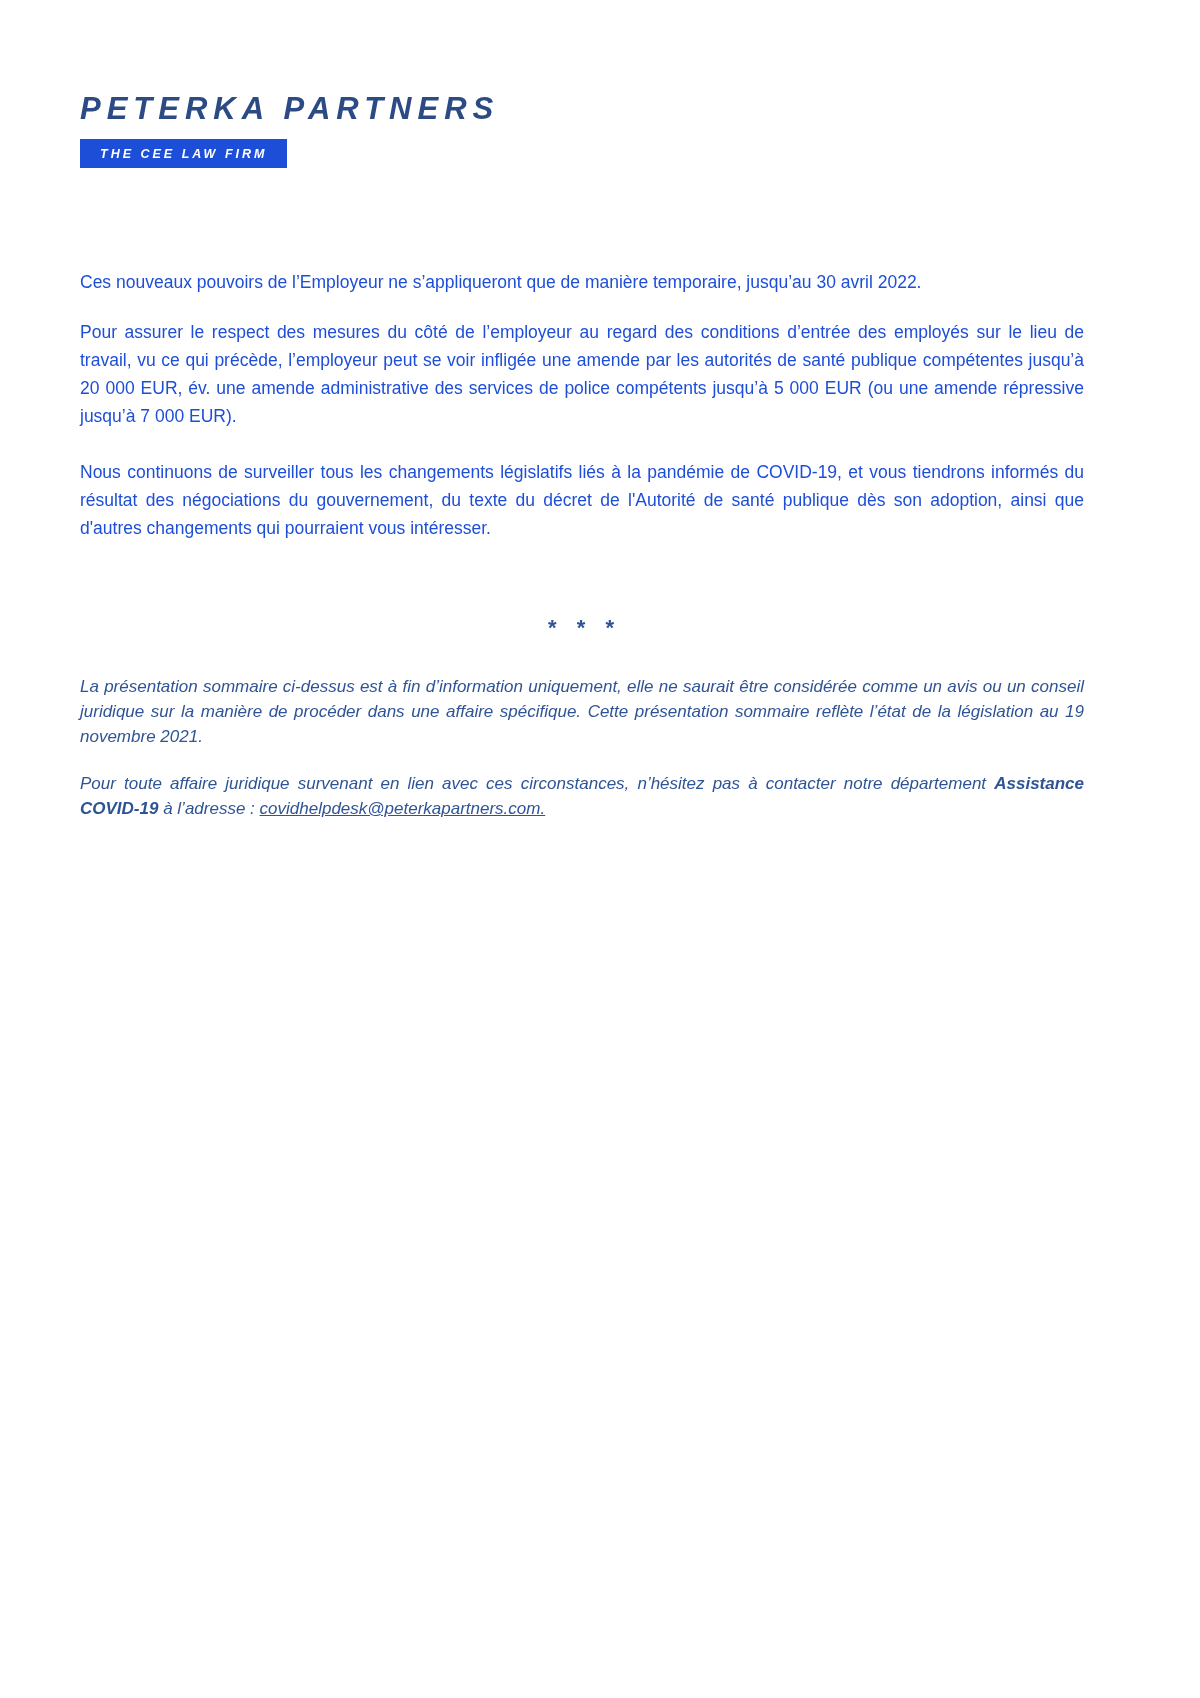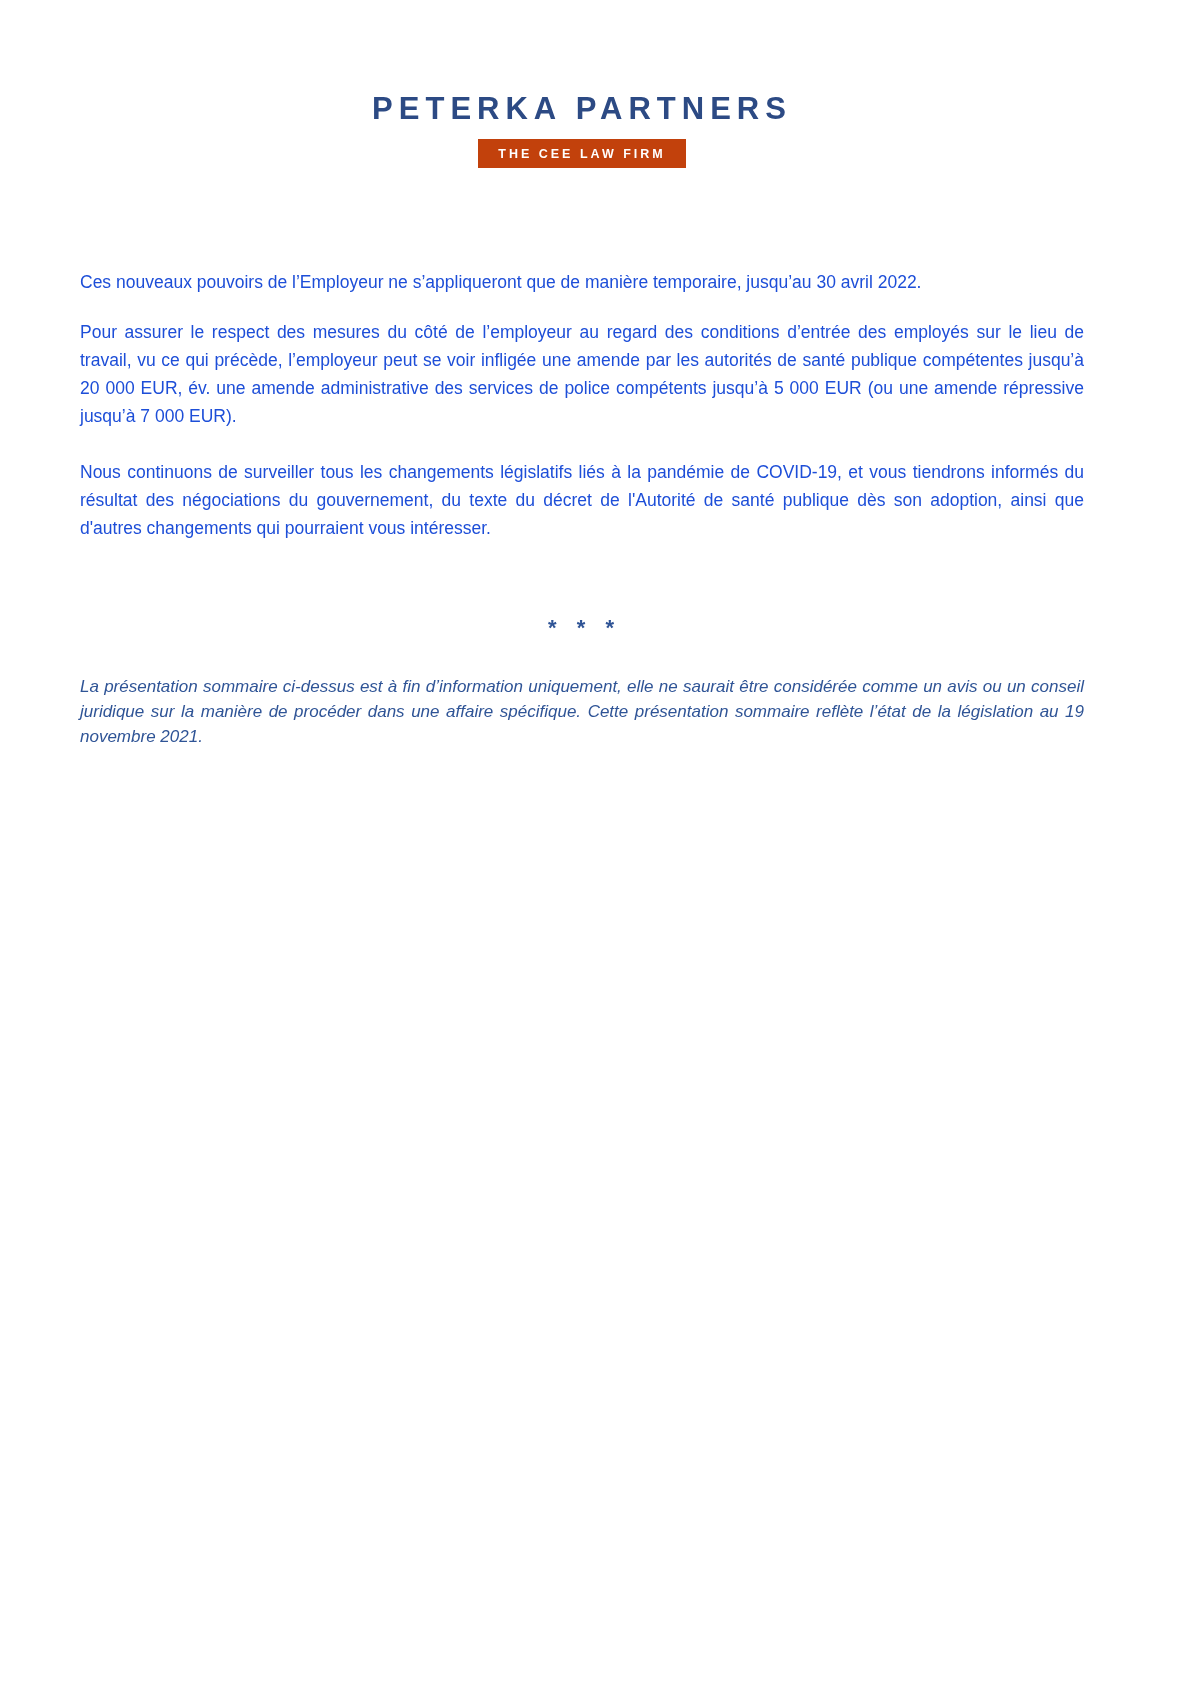--- a/index.html
+++ b/index.html
@@ -11,34 +11,34 @@
     position: relative;
     width: 1200px;
     height: 1698px;
     background: #ffffff;
     box-sizing: border-box;
     padding: 92px 116px 0 80px;
     font-family: "Liberation Sans", sans-serif;
     overflow: hidden;
   }
   .letterhead {
-    text-align: center;
+    font-style: italic;
   }
   .wordmark {
     color: #2c4a84;
     font-size: 31px;
     line-height: 34px;
     font-weight: bold;
     letter-spacing: 6px;
     white-space: nowrap;
   }
   .tagline-badge {
     display: inline-block;
     margin-top: 13px;
-    background: #c2410c;
+    background: #1d4ed8;
     color: #ffffff;
     font-size: 12.5px;
     line-height: 16px;
     font-weight: bold;
     letter-spacing: 3px;
     padding: 7px 20px 6px 20px;
     white-space: nowrap;
   }
   .body-copy {
     color: #2f5496;
@@ -96,16 +96,22 @@
     <p class="body-p p1">Ces nouveaux pouvoirs de l’Employeur ne s’appliqueront que de manière temporaire, jusqu’au 30 avril 2022.</p>
 
     <p class="body-p p2">Pour assurer le respect des mesures du côté de l’employeur au regard des conditions d’entrée des employés sur le lieu de travail, vu ce qui précède, l’employeur peut se voir infligée une amende par les autorités de santé publique compétentes jusqu’à 20 000 EUR, év. une amende administrative des services de police compétents jusqu’à 5 000 EUR (ou une amende répressive jusqu’à 7 000 EUR).</p>
 
     <p class="body-p p3">Nous continuons de surveiller tous les changements législatifs liés à la pandémie de COVID-19, et vous tiendrons informés du résultat des négociations du gouvernement, du texte du décret de l'Autorité de santé publique dès son adoption, ainsi que d'autres changements qui pourraient vous intéresser.</p>
 
     <div class="separator">* * *</div>
 
     <p class="italic-p disclaimer">La présentation sommaire ci-dessus est à fin d’information uniquement, elle ne saurait être considérée comme un avis ou un conseil juridique sur la manière de procéder dans une affaire spécifique. Cette présentation sommaire reflète l’état de la législation au 19 novembre 2021.</p>
 
+    <p class="italic-p contact">
+      <span>Pour toute affaire juridique survenant en lien avec ces circonstances, n’hésitez pas à contacter notre département</span>
+      <strong>Assistance COVID-19</strong>
+      <span>à l’adresse :</span>
+      <a class="email-link">covidhelpdesk@peterkapartners.com.</a>
+    </p>
 
   </main>
 
 </div>
 
 </body></html>

